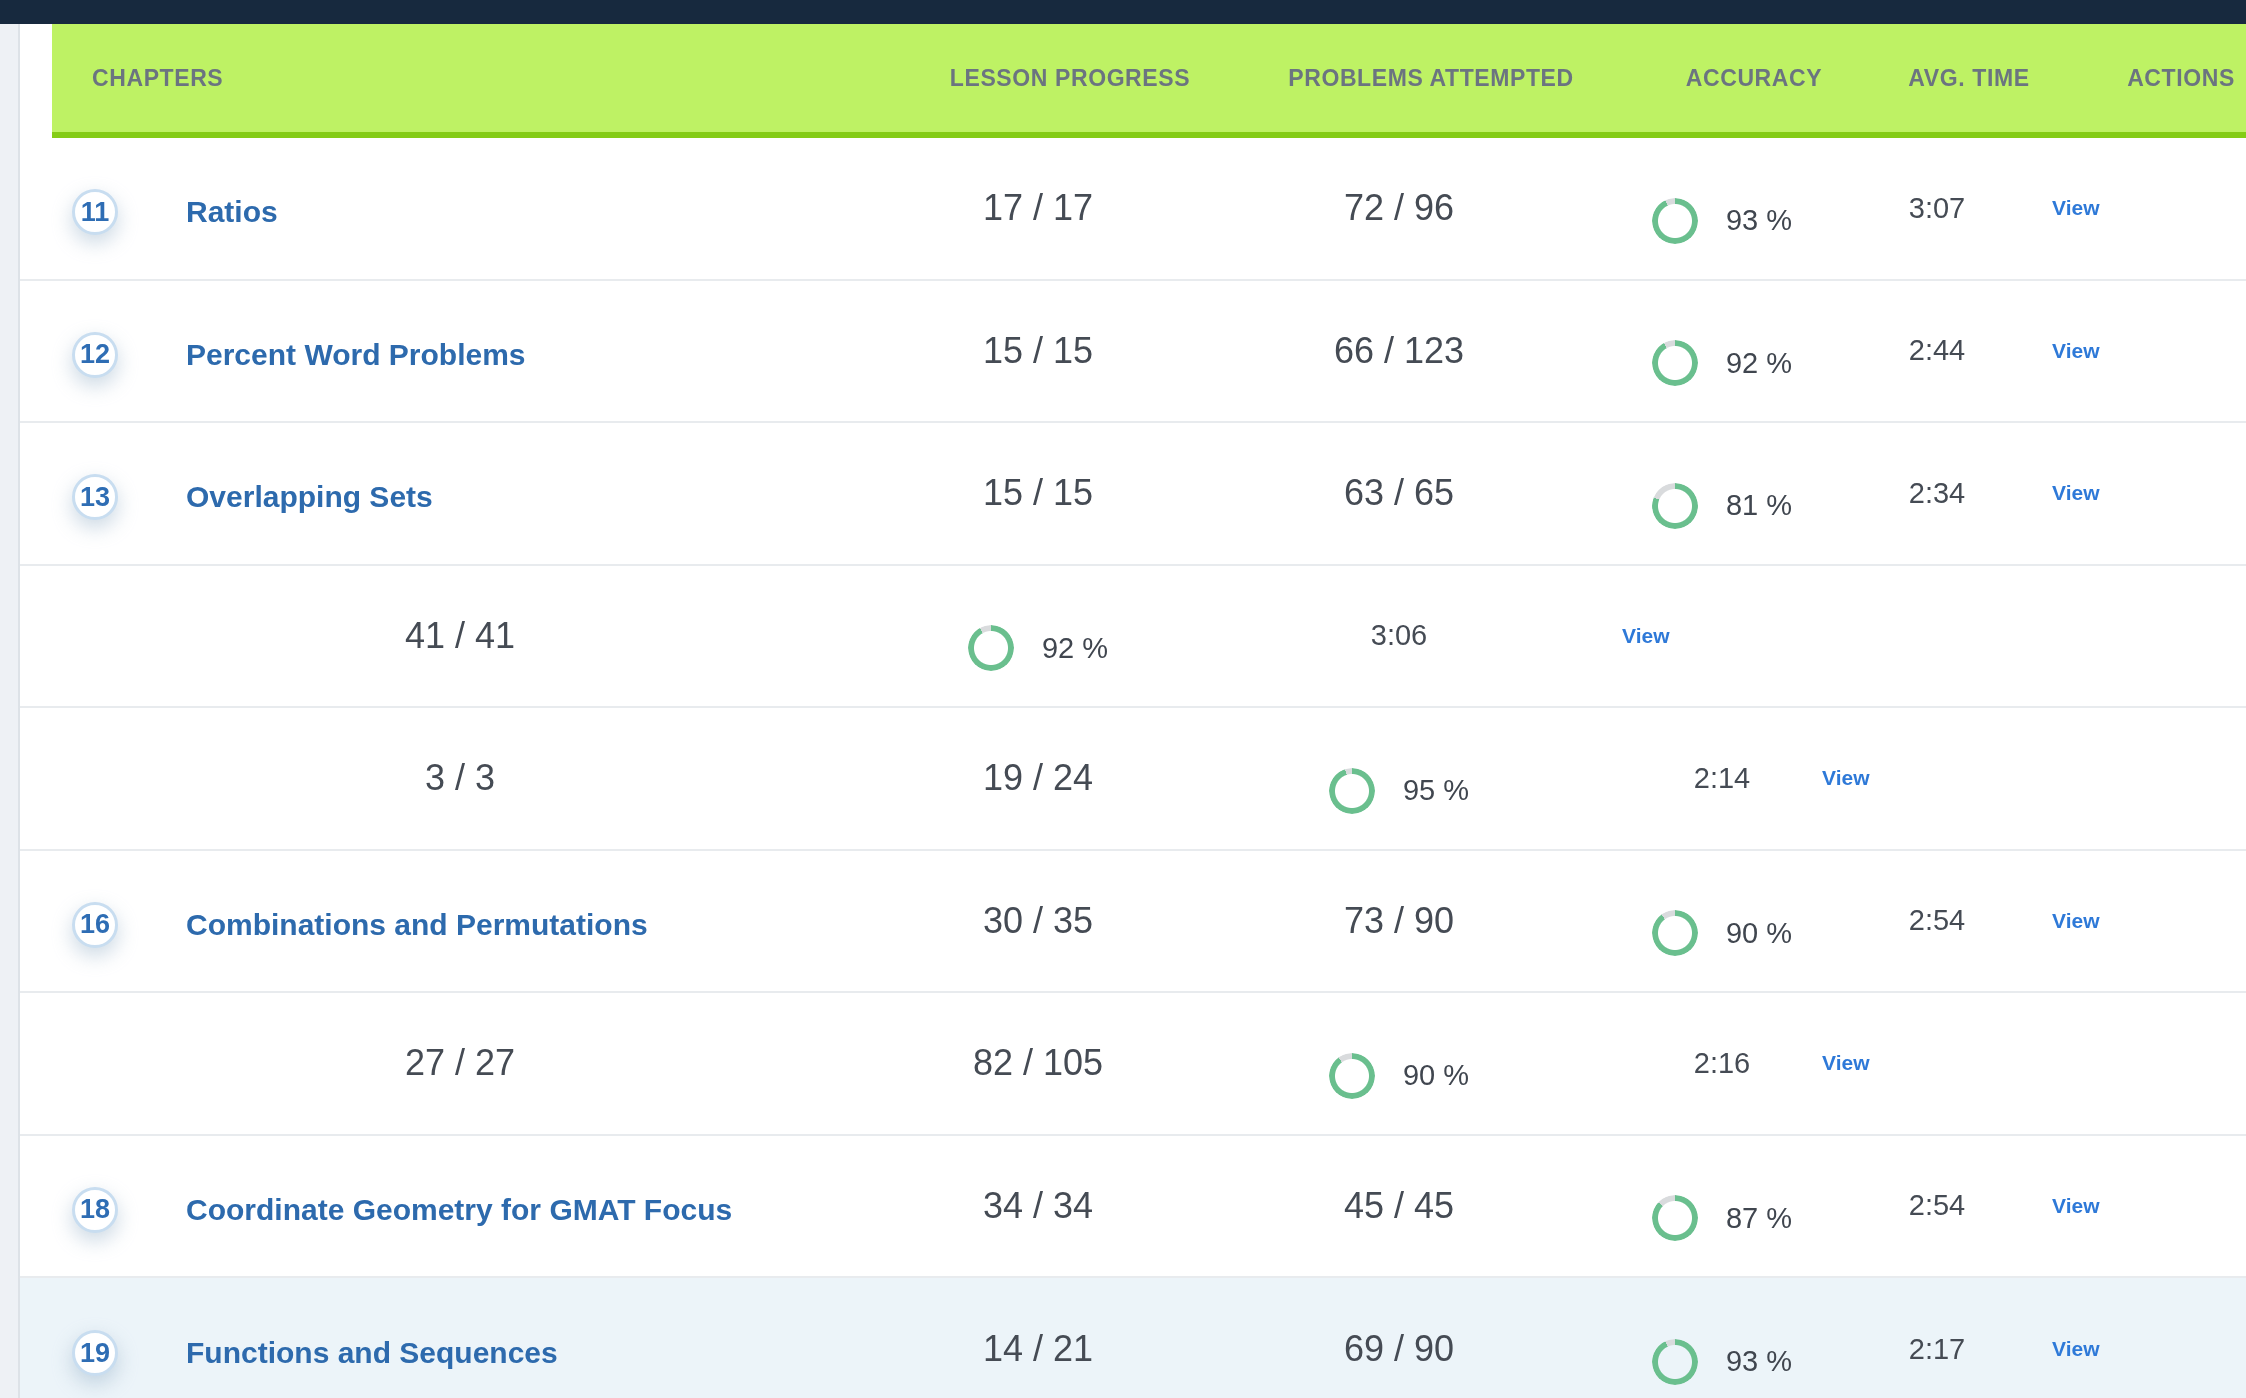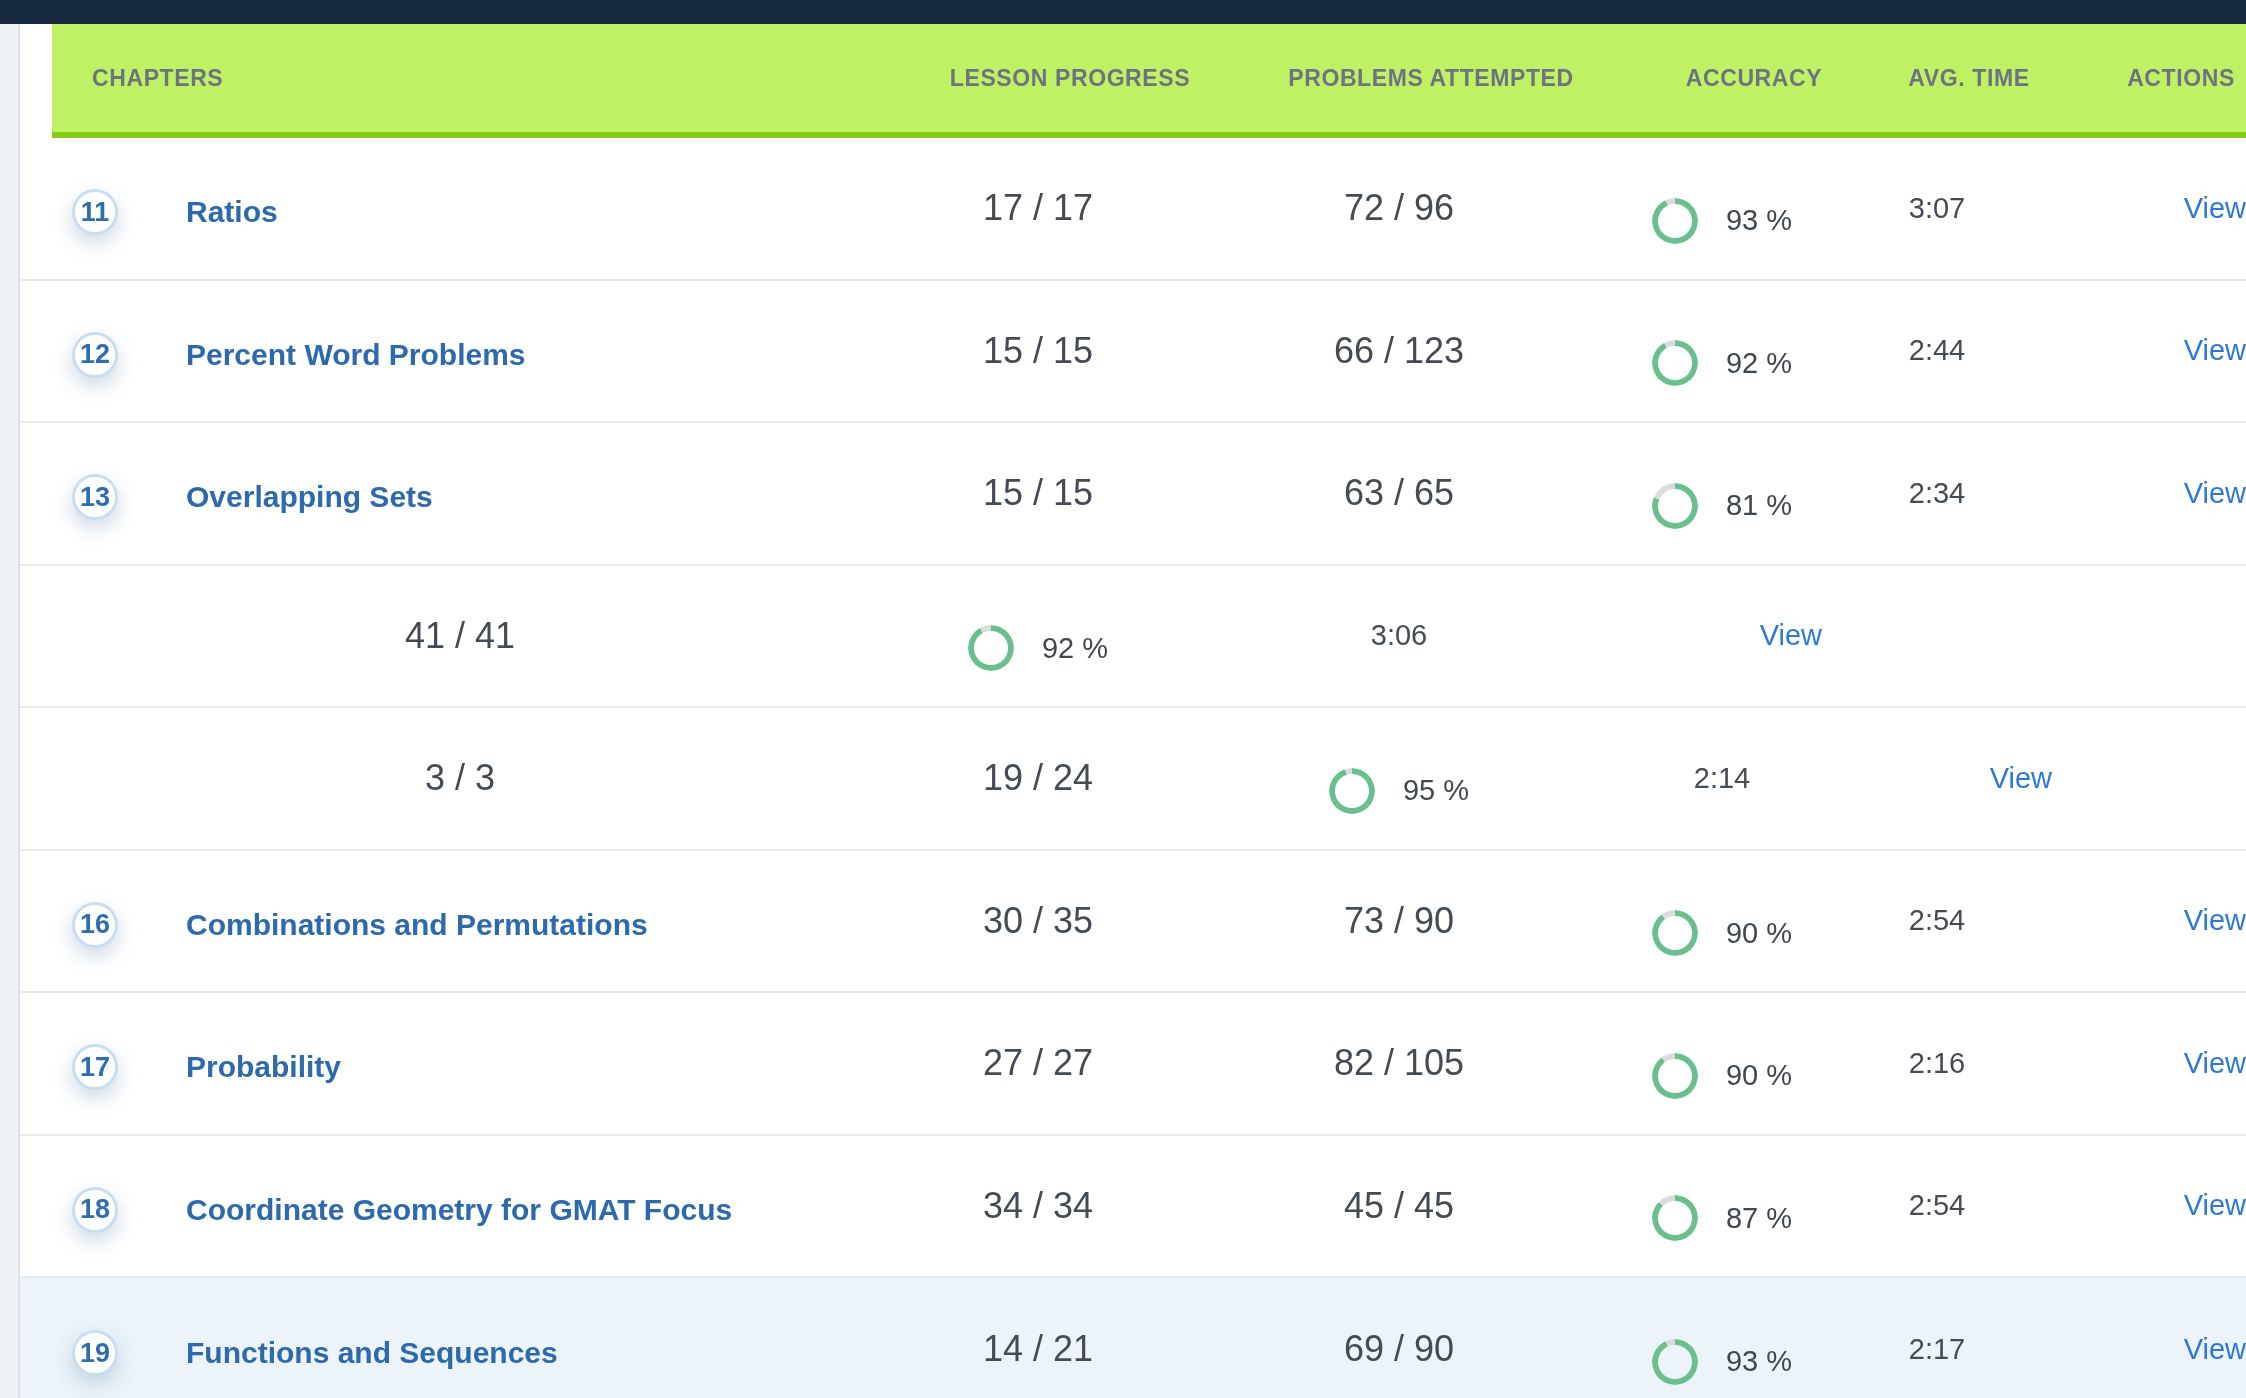--- a/index.html
+++ b/index.html
@@ -108,24 +108,24 @@
     font-size:29px;
     color:#40464f;
     white-space:nowrap;
   }
   .time{
     font-size:29px;
     color:var(--value-gray);
     text-align:center;
   }
   .view{
-    font-size:29px;
-    font-weight:400;
+    font-size:21px;
+    font-weight:700;
     color:var(--link-blue);
-    text-align:right;
+    text-align:left;
     cursor:pointer;
   }
 </style>
 </head>
 <body>
 
 <div class="topbar"></div>
 
 <div class="card">
 
@@ -213,24 +213,20 @@
     <div class="num">73 / 90</div>
     <div class="cell-accuracy">
       <span class="ring" style="--p: 90;"></span>
       <span class="pct">90 %</span>
     </div>
     <div class="time">2:54</div>
     <div class="view">View</div>
   </div>
 
   <div class="grid-row row">
-    <div class="cell-chapter">
-      <div class="badge">17</div>
-      <div class="chapter-name">Probability</div>
-    </div>
     <div class="num">27 / 27</div>
     <div class="num">82 / 105</div>
     <div class="cell-accuracy">
       <span class="ring" style="--p: 90;"></span>
       <span class="pct">90 %</span>
     </div>
     <div class="time">2:16</div>
     <div class="view">View</div>
   </div>
 

